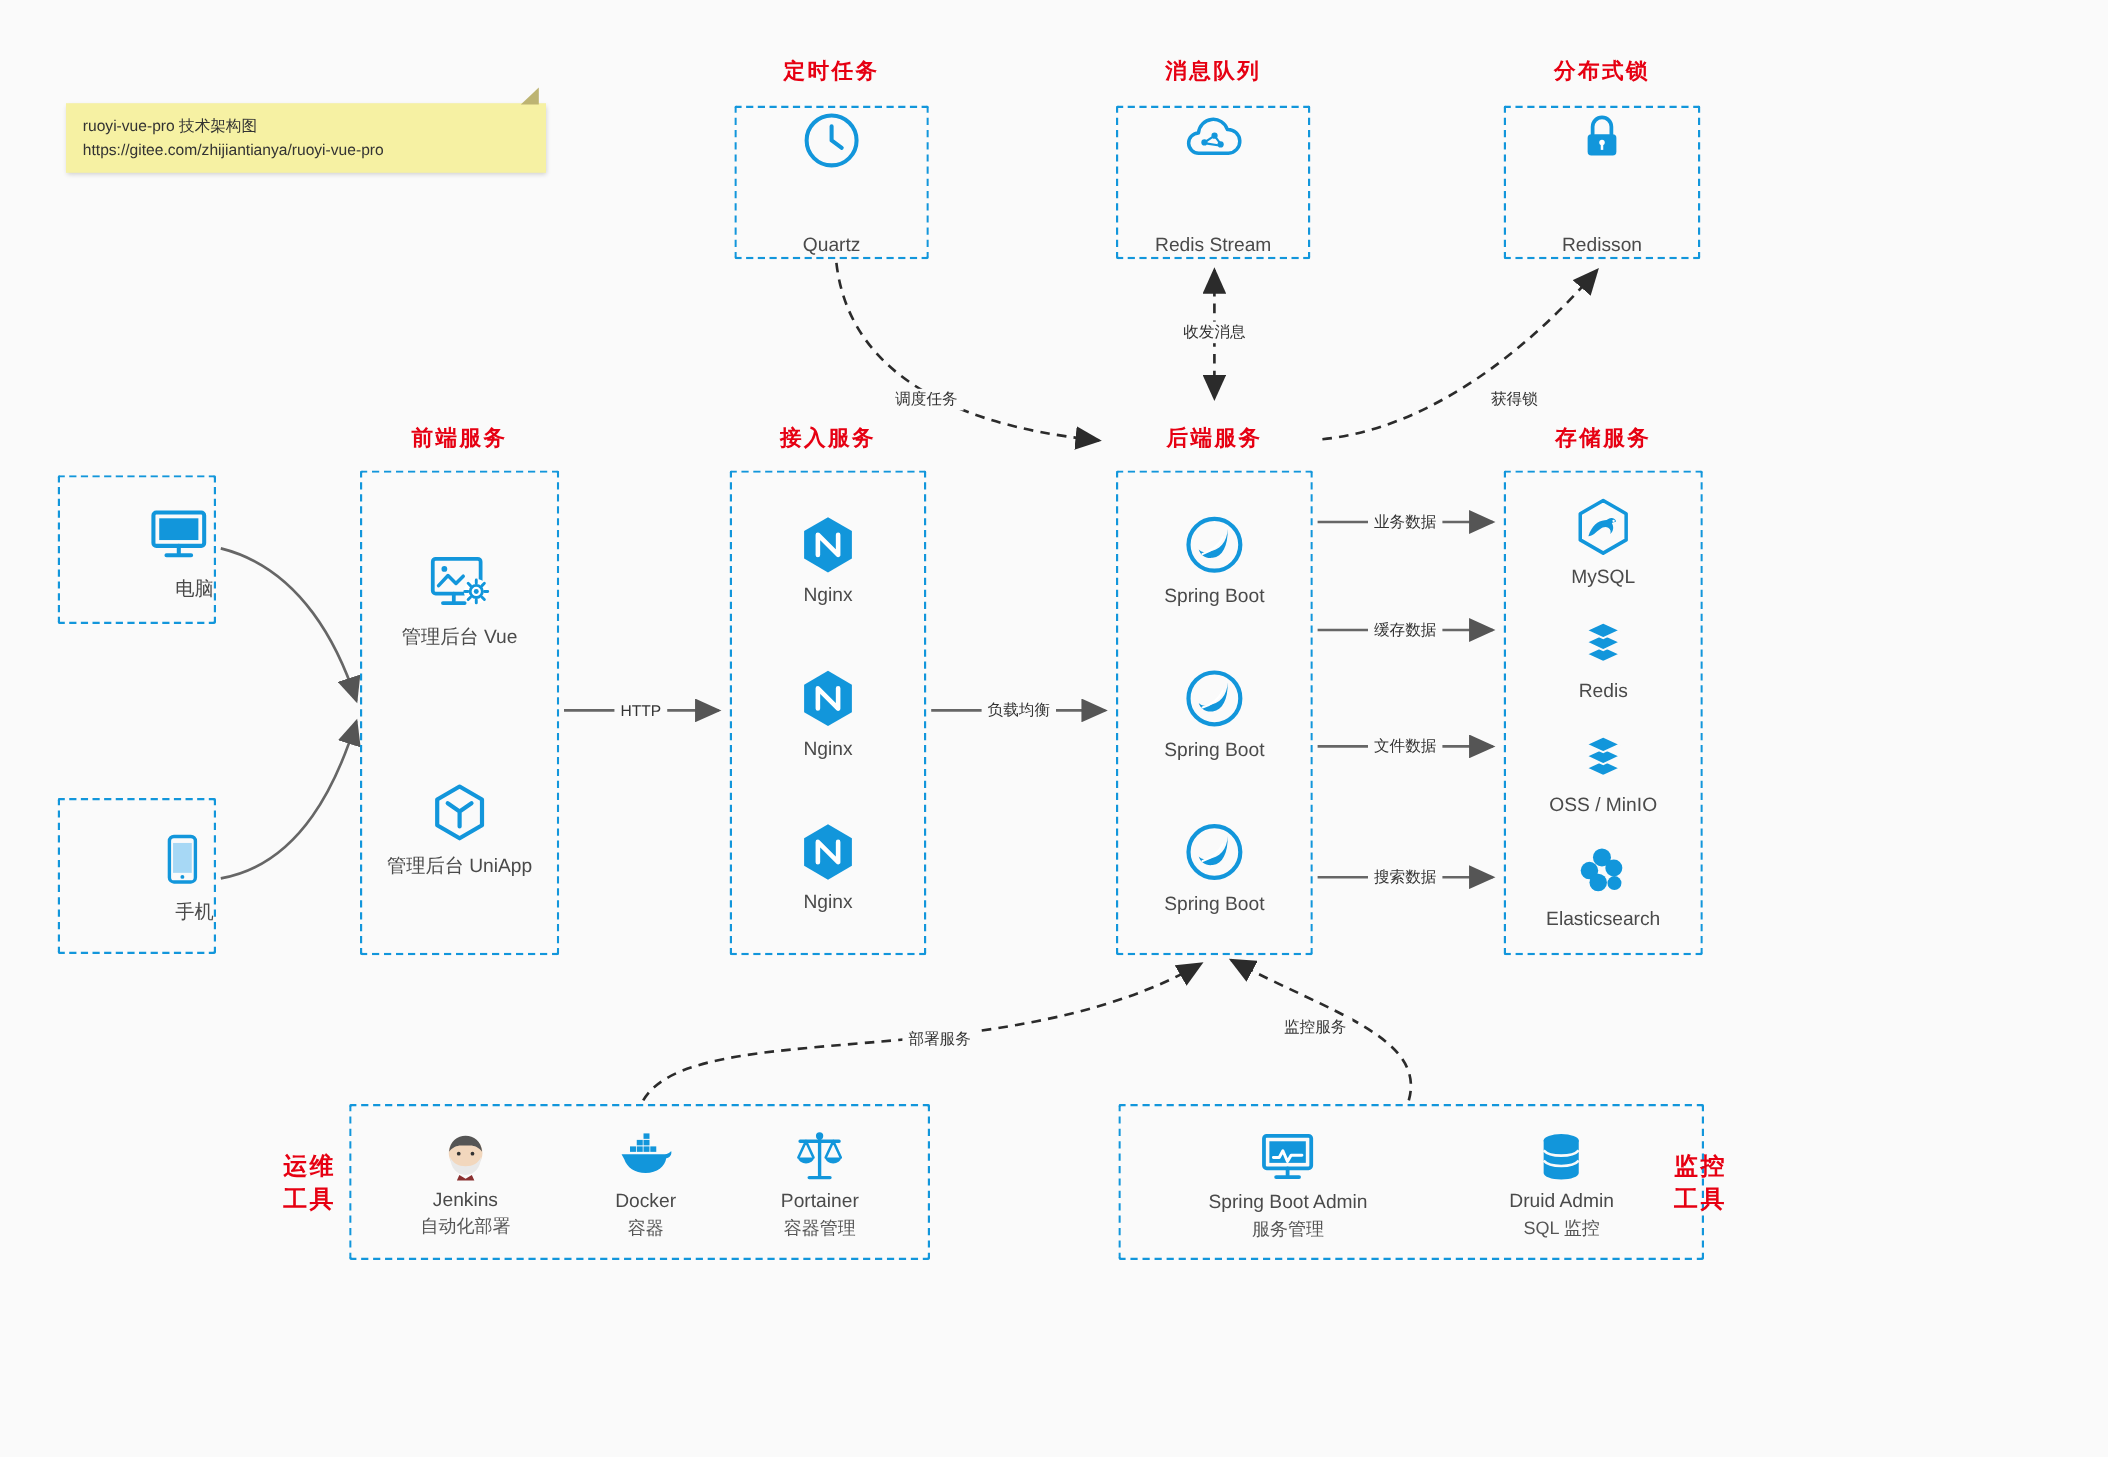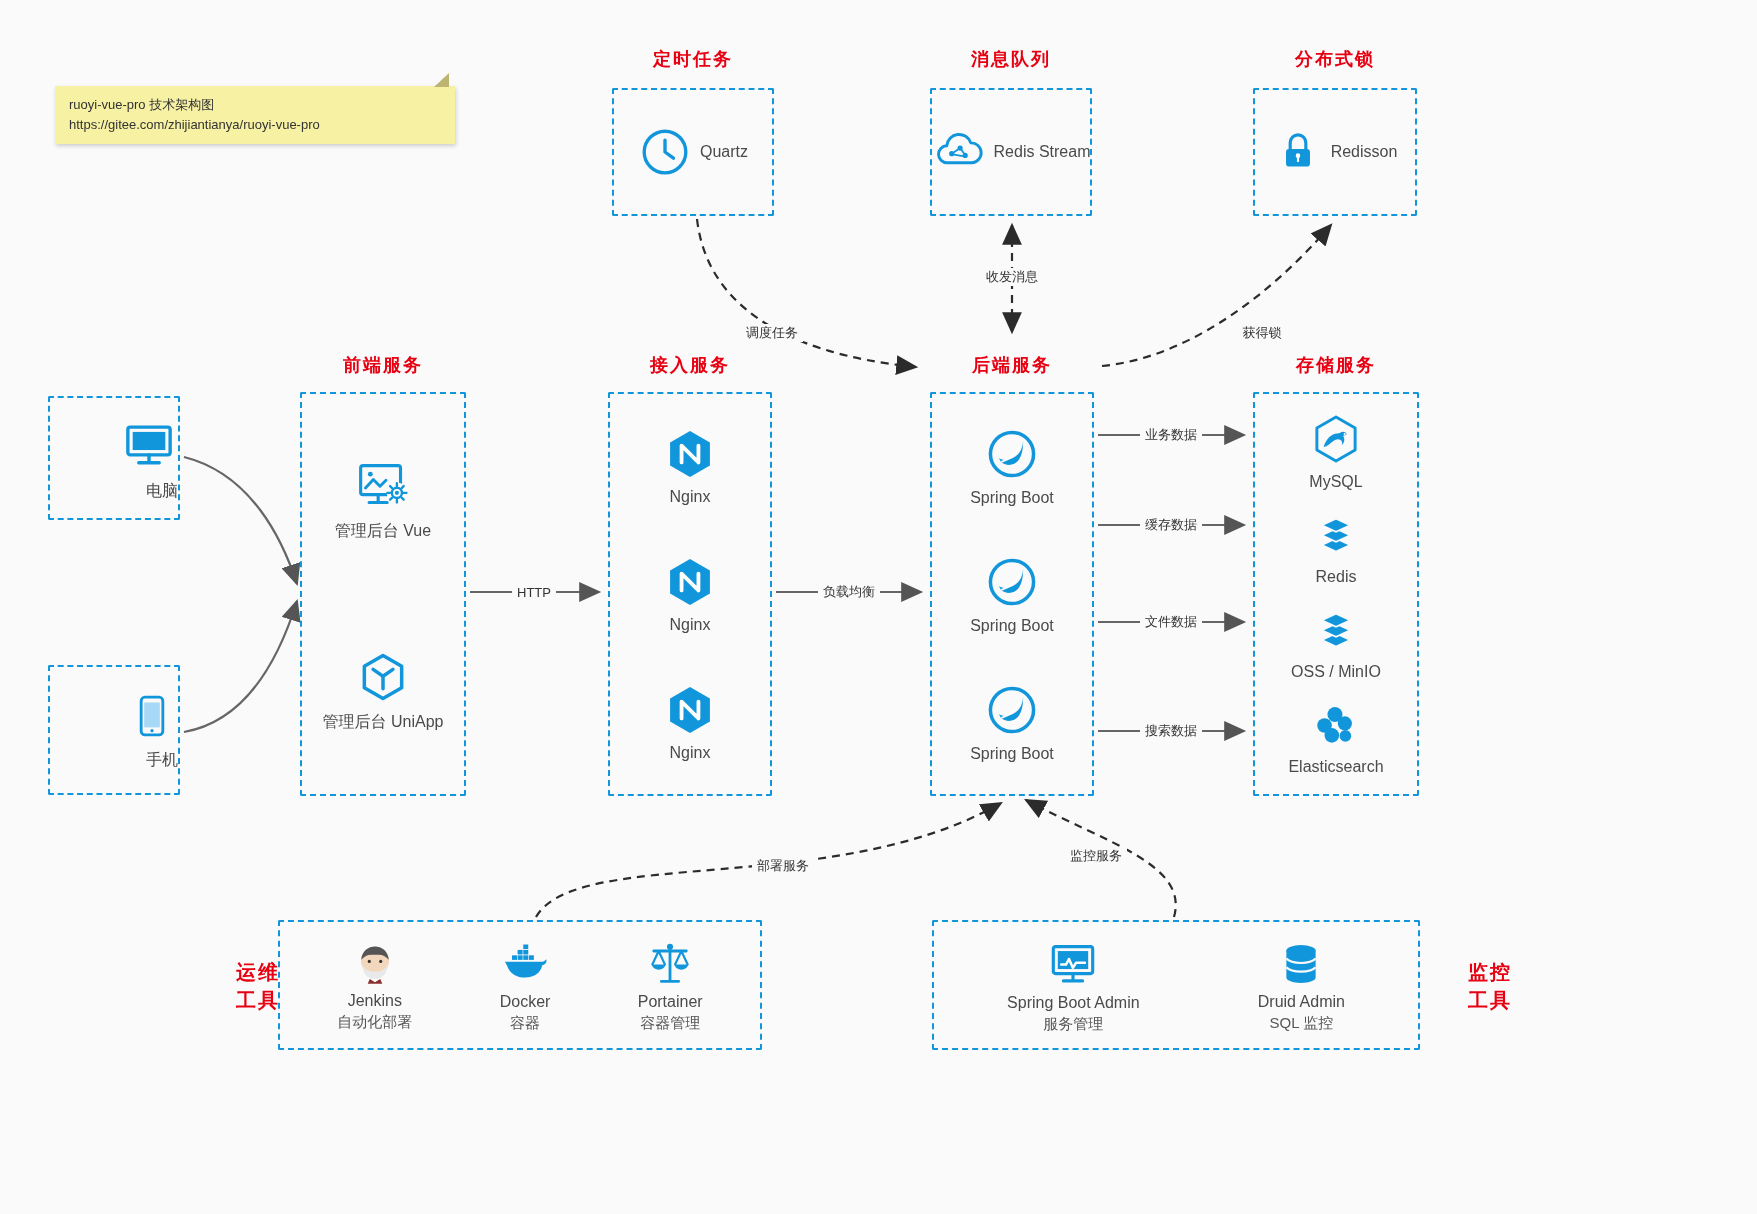--- a/index.html
+++ b/index.html
@@ -4,21 +4,21 @@
 <style>
   *{margin:0;padding:0;box-sizing:border-box}
   html,body{background:var(--bg,#fafafa)}
   body{font-family:"Liberation Sans","DejaVu Sans",sans-serif;color:#333}
   .canvas{position:relative;width:1757px;height:1214px;background:var(--bg,#fafafa);overflow:hidden}
 
   .wires{position:absolute;left:0;top:0;pointer-events:none}
 
   .box{position:absolute;border:2px dashed var(--accent,#1296db);border-radius:2px}
   .col{display:flex;flex-direction:column;justify-content:space-around;align-items:center;padding:8px 0}
-  .topbox{display:flex;flex-direction:row;justify-content:center;align-items:center;gap:8px}
+  .topbox{display:flex;flex-direction:column;justify-content:space-between;align-items:center;gap:8px}
   .devbox{display:flex;flex-direction:column;justify-content:center;align-items:flex-end;gap:8px}
   .hrow{display:flex;flex-direction:row;justify-content:space-around;align-items:center;padding:0 14px}
 
   .coltitle{position:absolute;color:var(--red,#e60012);font-weight:bold;font-size:18px;letter-spacing:2px;text-align:center;white-space:nowrap}
   .sidelabel{position:absolute;color:var(--red,#e60012);font-weight:bold;font-size:20px;letter-spacing:2px;line-height:28px;text-align:center}
 
   .svc{display:flex;flex-direction:column;align-items:center;gap:7px}
   .cap{font-size:16px;color:#4a4a4a;white-space:nowrap}
   .hitem{display:flex;flex-direction:column;align-items:center;gap:3px}
   .hname{font-size:16px;color:#4a4a4a;white-space:nowrap}
@@ -286,21 +286,21 @@
       </span>
       <div class="cap">Elasticsearch</div>
     </div>
   </div>
 
   <div class="sidelabel" style="left:228px;top:958px;width:60px">
     <div>运维</div>
     <div>工具</div>
   </div>
 
-  <div class="box hrow" style="left:278px;top:920px;width:484px;height:130px">
+  <div class="box hrow" style="left:291px;top:920px;width:484px;height:130px">
     <div class="hitem">
       <span class="icon">
         <svg width="50" height="50" viewBox="0 0 48 48">
           <circle cx="24" cy="21" r="13.5" fill="#f2d7bd"></circle>
           <path d="M10.8 20c.6-8.5 6.8-12.8 13.2-12.8S36.6 11.5 37.2 20c-2.4-3.4-6.2-5-9.4-5h-7.6c-3.2 0-7 1.6-9.4 5z" fill="#555"></path>
           <path d="M11.5 24c.5 9 5.5 14.5 12.5 14.5S36 33 36.5 24c-2.5 5.5-6.5 7.5-12.5 7.5S14 29.5 11.5 24z" fill="#e9e9e9"></path>
           <circle cx="18.5" cy="21.5" r="1.5" fill="#333"></circle>
           <circle cx="29.5" cy="21.5" r="1.5" fill="#333"></circle>
           <path d="M19 38.5l5 3 5-3 2 4.5H17z" fill="#8a3030"></path>
         </svg>
@@ -369,21 +369,21 @@
             <path d="M10.5 19c2.3 2.6 7.5 4.1 13.5 4.1s11.2-1.5 13.5-4.1"></path>
             <path d="M10.5 27c2.3 2.6 7.5 4.1 13.5 4.1s11.2-1.5 13.5-4.1"></path>
           </g>
         </svg>
       </span>
       <div class="hname">Druid Admin</div>
       <div class="hdesc">SQL 监控</div>
     </div>
   </div>
 
-  <div class="sidelabel" style="left:1460px;top:958px;width:60px">
+  <div class="sidelabel" style="left:1387px;top:958px;width:60px">
     <div>监控</div>
     <div>工具</div>
   </div>
 
   <div class="edge-label" style="left:534px;top:592px">HTTP</div>
   <div class="edge-label" style="left:849px;top:592px">负载均衡</div>
   <div class="edge-label" style="left:1171px;top:435px">业务数据</div>
   <div class="edge-label" style="left:1171px;top:525px">缓存数据</div>
   <div class="edge-label" style="left:1171px;top:622px">文件数据</div>
   <div class="edge-label" style="left:1171px;top:731px">搜索数据</div>

